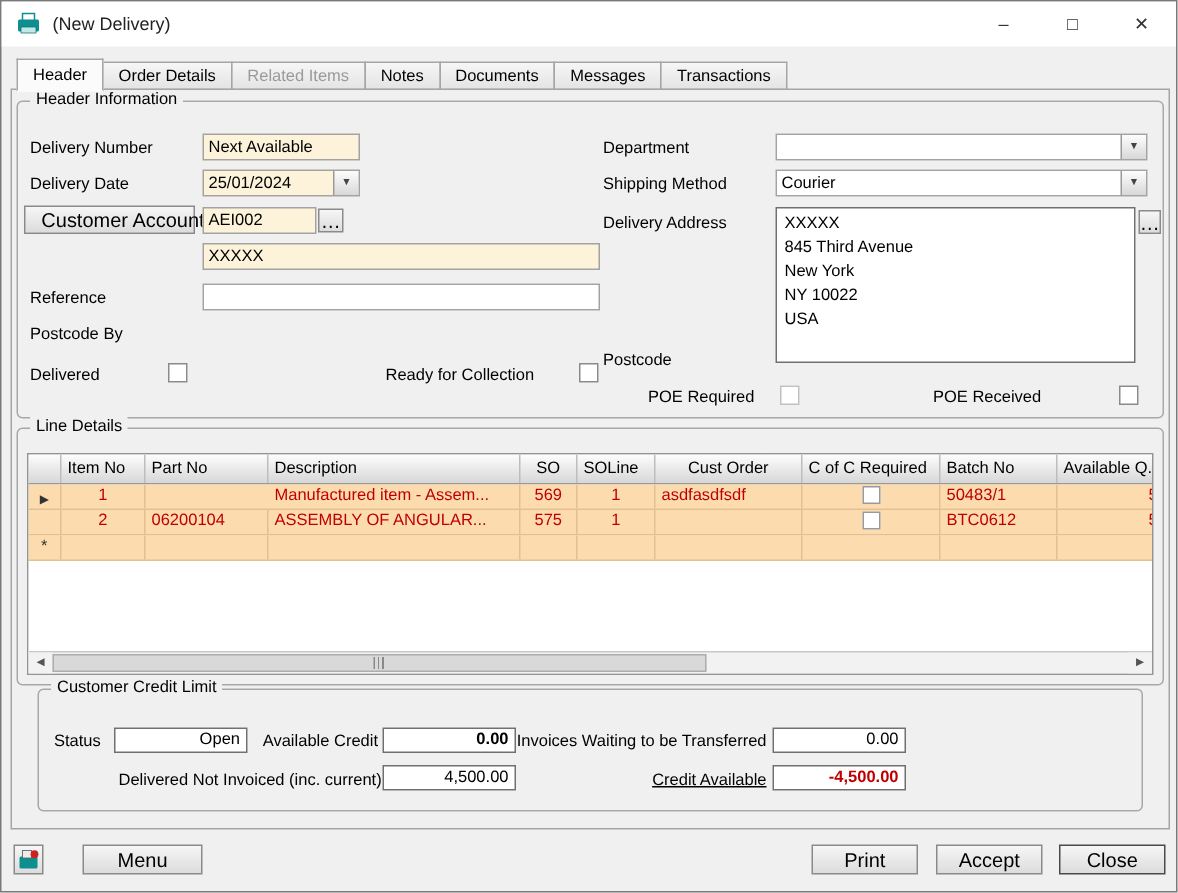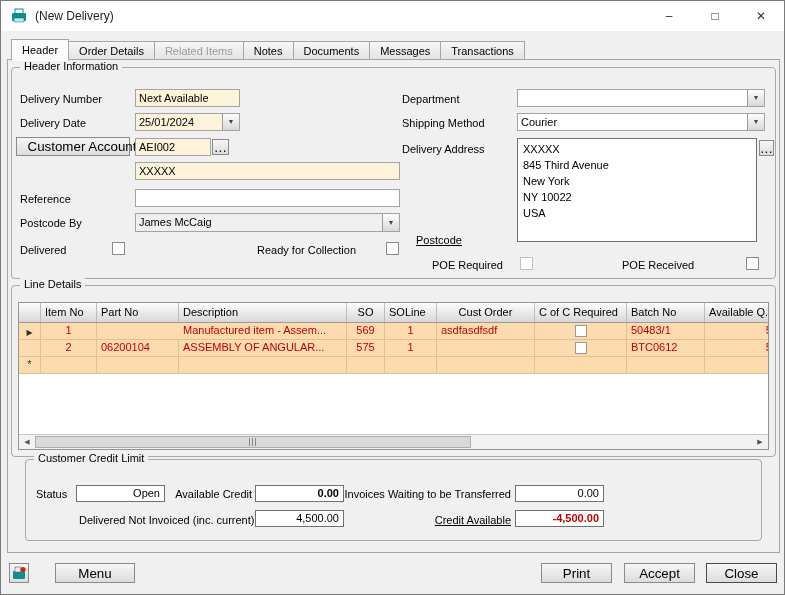--- a/index.html
+++ b/index.html
@@ -112,24 +112,20 @@
     <button class="btn" style="left:4px; top:69px; width:114px; height:19px;padding-left:18px;">Customer Account</button>
     <div class="field cream" style="left:123px; top:70px; width:76px;">AEI002</div>
     <button class="btn" style="left:200px; top:71px; width:17px; height:16px;">…</button>
 
     <div class="field cream" style="left:123px; top:94px; width:265px;">XXXXX</div>
 
     <div class="lbl" style="left:8px; top:125px;">Reference</div>
     <div class="field" style="left:123px; top:121px; width:265px;"></div>
 
     <div class="lbl" style="left:8px; top:149px;">Postcode By</div>
-    <div class="field gray combo" style="left:123px; top:145px; width:265px; height:19px;">
-      <span>James McCaig</span>
-      <span class="arrow">▼</span>
-    </div>
 
     <div class="lbl" style="left:8px; top:176px;">Delivered</div>
     <div class="checkbox" style="left:100px; top:174px;"></div>
     <div class="lbl" style="left:245px; top:176px;">Ready for Collection</div>
     <div class="checkbox" style="left:374px; top:174px;"></div>
 
     <div class="lbl" style="left:390px; top:25px;">Department</div>
     <div class="field combo" style="left:505px; top:21px; width:248px;">
       <span></span>
       <span class="arrow">▼</span>
@@ -144,21 +140,21 @@
     <div class="lbl" style="left:390px; top:75px;">Delivery Address</div>
     <div class="addr" style="left:505px; top:70px; width:240px; height:104px;">
       <div>XXXXX</div>
       <div>845 Third Avenue</div>
       <div>New York</div>
       <div>NY 10022</div>
       <div>USA</div>
     </div>
     <button class="btn" style="left:747px; top:72px; width:15px; height:16px;">…</button>
 
-    <div class="lbl" style="left:404px; top:166px;text-decoration:underline;">Postcode</div>
+    <div class="lbl" style="left:390px; top:166px;">Postcode</div>
 
     <div class="lbl" style="left:390px; top:191px;margin-left:30px;">POE Required</div>
     <div class="checkbox light" style="left:508px; top:189px;"></div>
     <div class="lbl" style="left:610px; top:191px;">POE Received</div>
     <div class="checkbox" style="left:734px; top:189px;"></div>
   </div>
 
   <div class="groupbox" style="left:10px; top:284px; width:765px; height:172px;">
     <span class="legend">Line Details</span>
 

